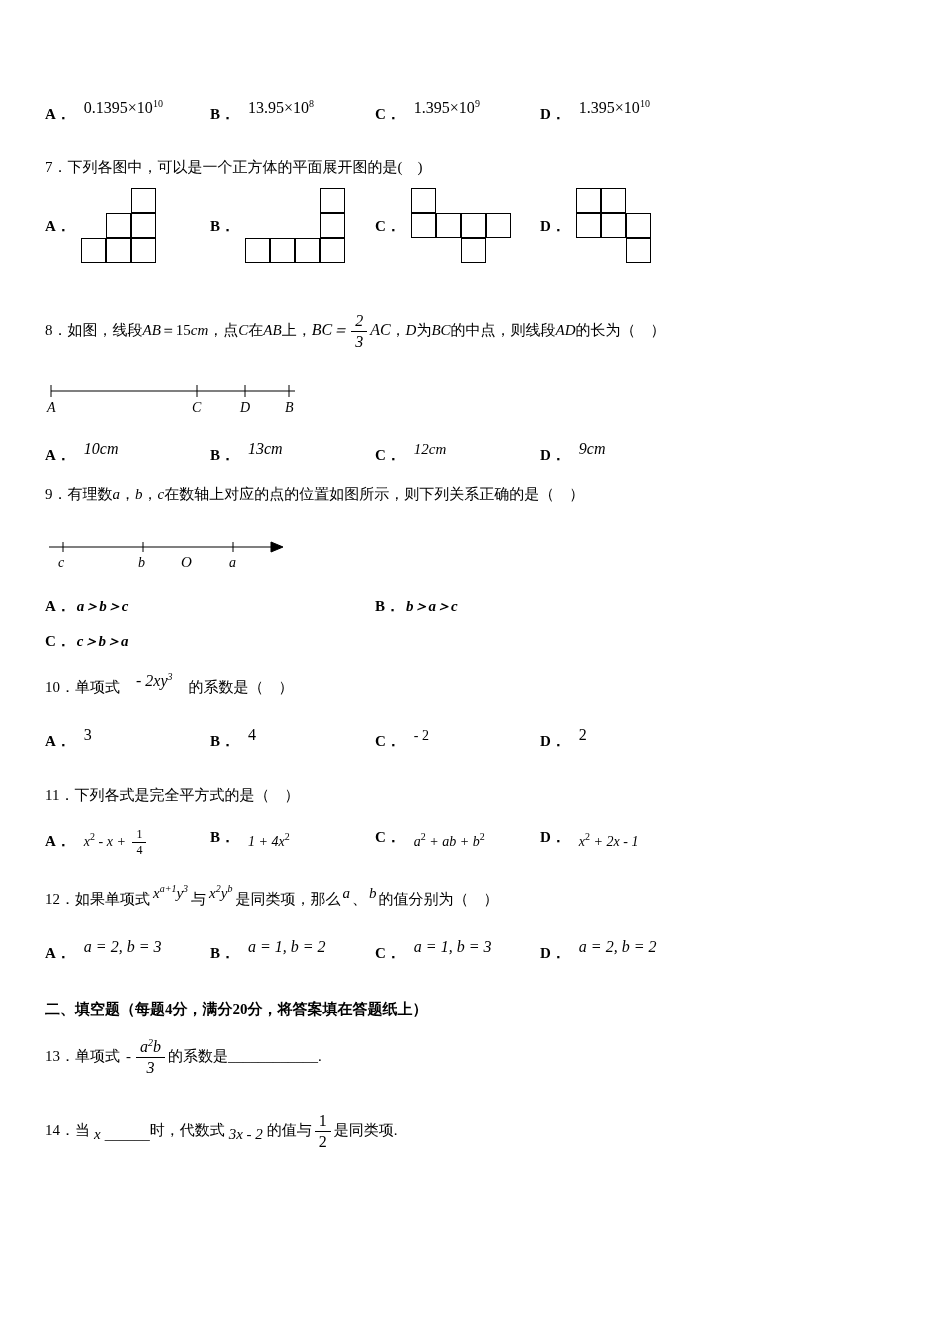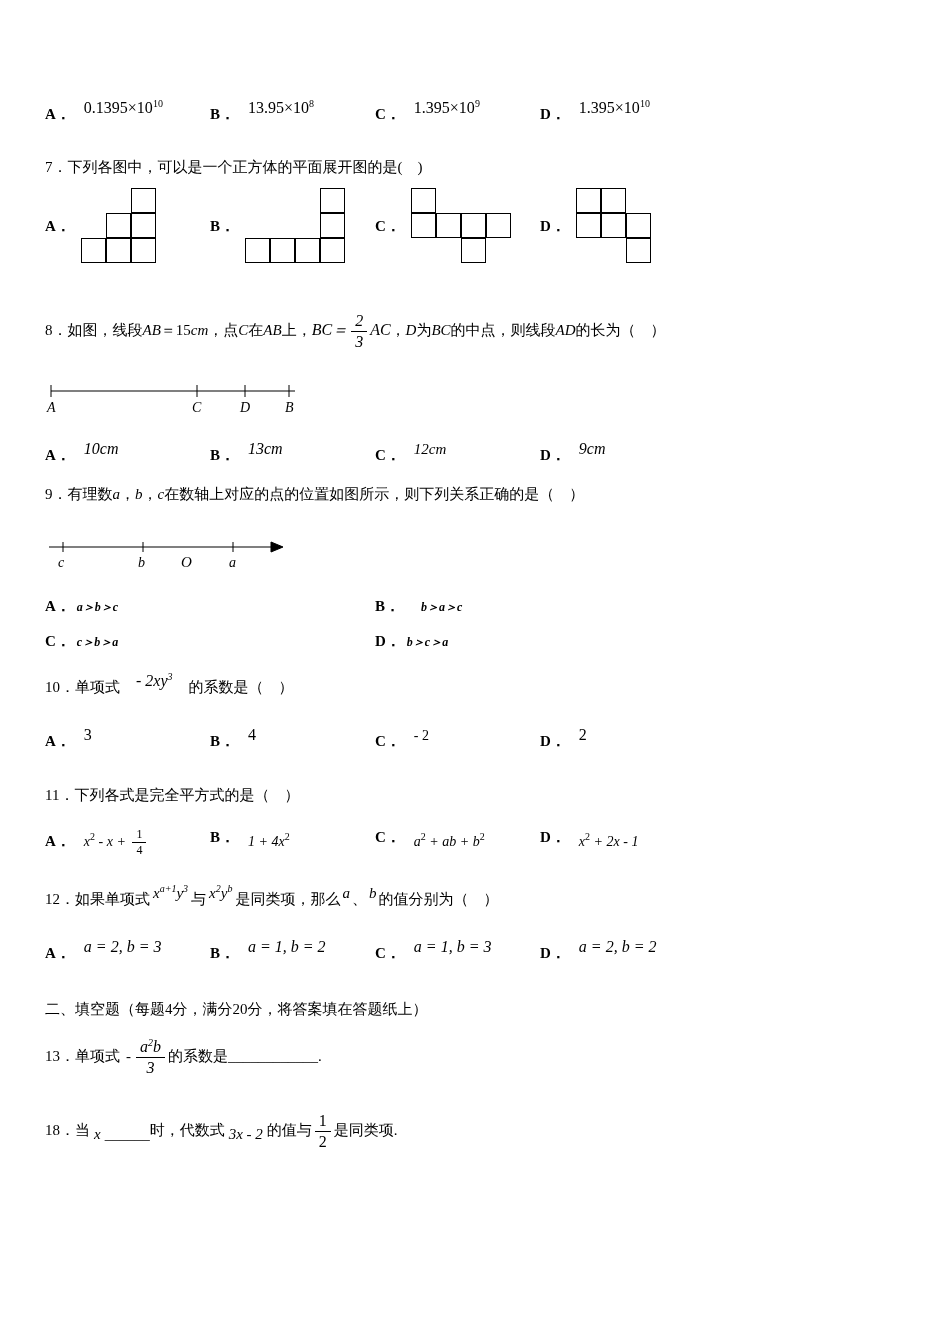--- a/index.html
+++ b/index.html
@@ -10,31 +10,31 @@
   .row4 { display:grid; grid-template-columns:165px 165px 165px 165px; width:700px; }
   .row2 { display:grid; grid-template-columns:330px 330px; width:680px; }
   .opt  { white-space:nowrap; }
   .opt-label { font-weight:bold; font-family:"Liberation Serif", serif; }
   .opt-val { margin-left:13px; }
   .math { font-style:italic; font-family:"Liberation Serif", serif; }
   .sci  { font-size:16px; }
   sup   { font-size:10px; line-height:0; }
   .raised  { position:relative; top:-6px; display:inline-block; }
   .lowered { position:relative; top:4px; display:inline-block; }
-  .bold { font-weight:normal; }
+  .bold { font-weight:bold; }
   .frac { display:inline-block; vertical-align:middle; text-align:center;
           font-family:"Liberation Serif", serif; margin:0 3px; line-height:1.1; }
   .frac .num { display:block; padding:0 4px 1px; border-bottom:1px solid #000; }
   .frac .den { display:block; padding-top:1px; }
   .frac.big   { font-size:16px; font-style:italic; }
   .frac.small { font-size:12px; }
   .net-group { position:absolute; top:0; height:80px; display:flex; align-items:center; }
   .net { position:relative; margin-left:10px; }
   .net-cell { position:absolute; width:25px; height:25px; border:1px solid #000; background:#fff; }
-  .q9val { font-weight:bold; font-style:italic; font-size:12px; }
+  .q9val { font-weight:bold; font-style:italic; font-size:15px; }
   .m14 { font-size:14px; }
   .blank { letter-spacing:0; }
   svg text.svgm { font-family:"Liberation Serif", serif; font-style:italic; font-size:14px; fill:#000; }
   svg line, svg polygon { stroke:#000; }
 </style>
 </head>
 <body>
 
 <div class="page">
 
@@ -144,29 +144,26 @@
     <text class="svgm" x="13" y="32">c</text>
     <text class="svgm" x="93" y="32">b</text>
     <text class="svgm" x="136" y="32" style="font-size:15px">O</text>
     <text class="svgm" x="184" y="32">a</text>
   </svg>
   <div class="abs row2" style="top:597px">
     <div class="opt">
       <span class="opt-label">A．</span><span class="opt-val q9val" style="margin-left:6px">a＞b＞c</span>
     </div>
     <div class="opt">
-      <span class="opt-label">B．</span><span class="opt-val q9val" style="margin-left:21px">b＞a＞c</span>
+      <span class="opt-label">B．</span><span class="opt-val q9val" style="margin-left:6px">b＞a＞c</span>
     </div>
   </div>
   <div class="abs row2" style="top:632px">
     <div class="opt">
       <span class="opt-label">C．</span><span class="opt-val q9val" style="margin-left:6px">c＞b＞a</span>
-    </div>
-    <div class="opt">
-      <span class="opt-label">D．</span><span class="opt-val q9val" style="margin-left:6px">b＞c＞a</span>
     </div>
   </div>
 
   <div class="abs" style="top:678px">
     <span>10．单项式</span><span class="math sci raised" style="margin:0 16px"><span>- 2xy</span><sup>3</sup></span><span>的系数是（　）</span>
   </div>
   <div class="abs row4" style="top:732px">
     <div class="opt">
       <span class="opt-label">A．</span><span class="opt-val sci raised">3</span>
     </div>
@@ -219,16 +216,16 @@
 
   <div class="abs bold" style="top:1000px">
     <span>二、填空题（每题4分，满分20分，将答案填在答题纸上）</span>
   </div>
 
   <div class="abs" style="top:1038px">
     <span>13．单项式</span><span style="margin:0 2px 0 6px">-</span><span class="frac big"><span class="num"><span class="math">a</span><sup>2</sup><span class="math">b</span></span><span class="den">3</span></span><span>的系数是</span><span class="blank">____________</span><span>.</span>
   </div>
 
   <div class="abs" style="top:1112px">
-    <span>18．当</span><span class="math lowered" style="margin:0 4px">x</span><span class="blank lowered">______</span><span>时，代数式</span><span class="math lowered" style="margin:0 4px">3x - 2</span><span>的值与</span><span class="frac big" style="font-style:normal"><span class="num">1</span><span class="den">2</span></span><span>是同类项.</span>
+    <span>14．当</span><span class="math lowered" style="margin:0 4px">x</span><span class="blank lowered">______</span><span>时，代数式</span><span class="math lowered" style="margin:0 4px">3x - 2</span><span>的值与</span><span class="frac big" style="font-style:normal"><span class="num">1</span><span class="den">2</span></span><span>是同类项.</span>
   </div>
 
 </div>
 
 </body></html>

